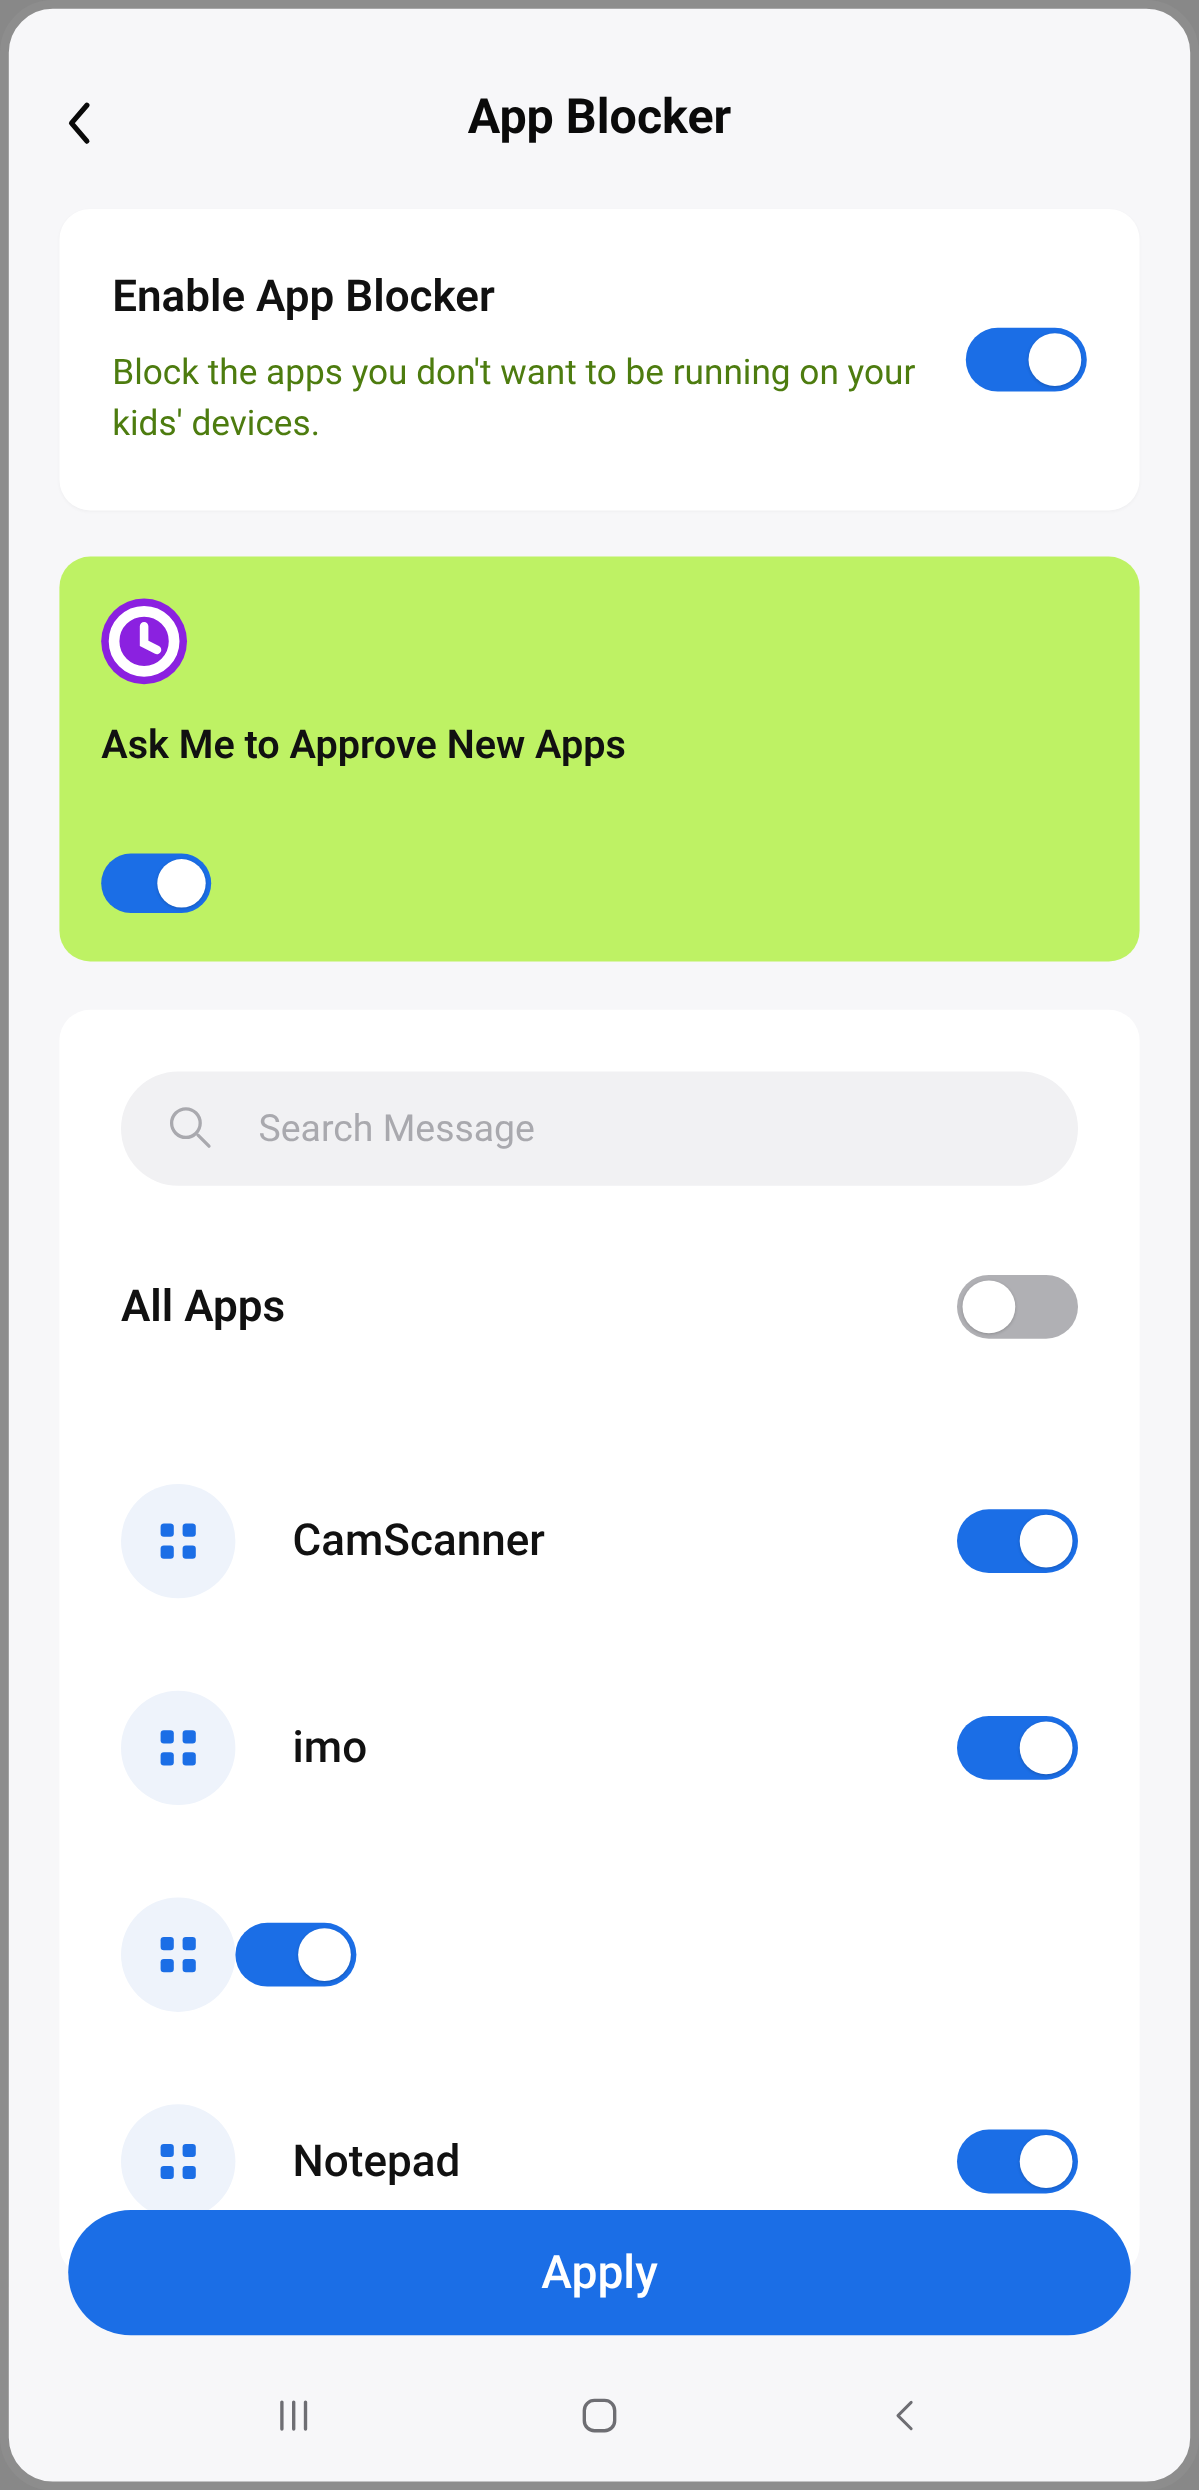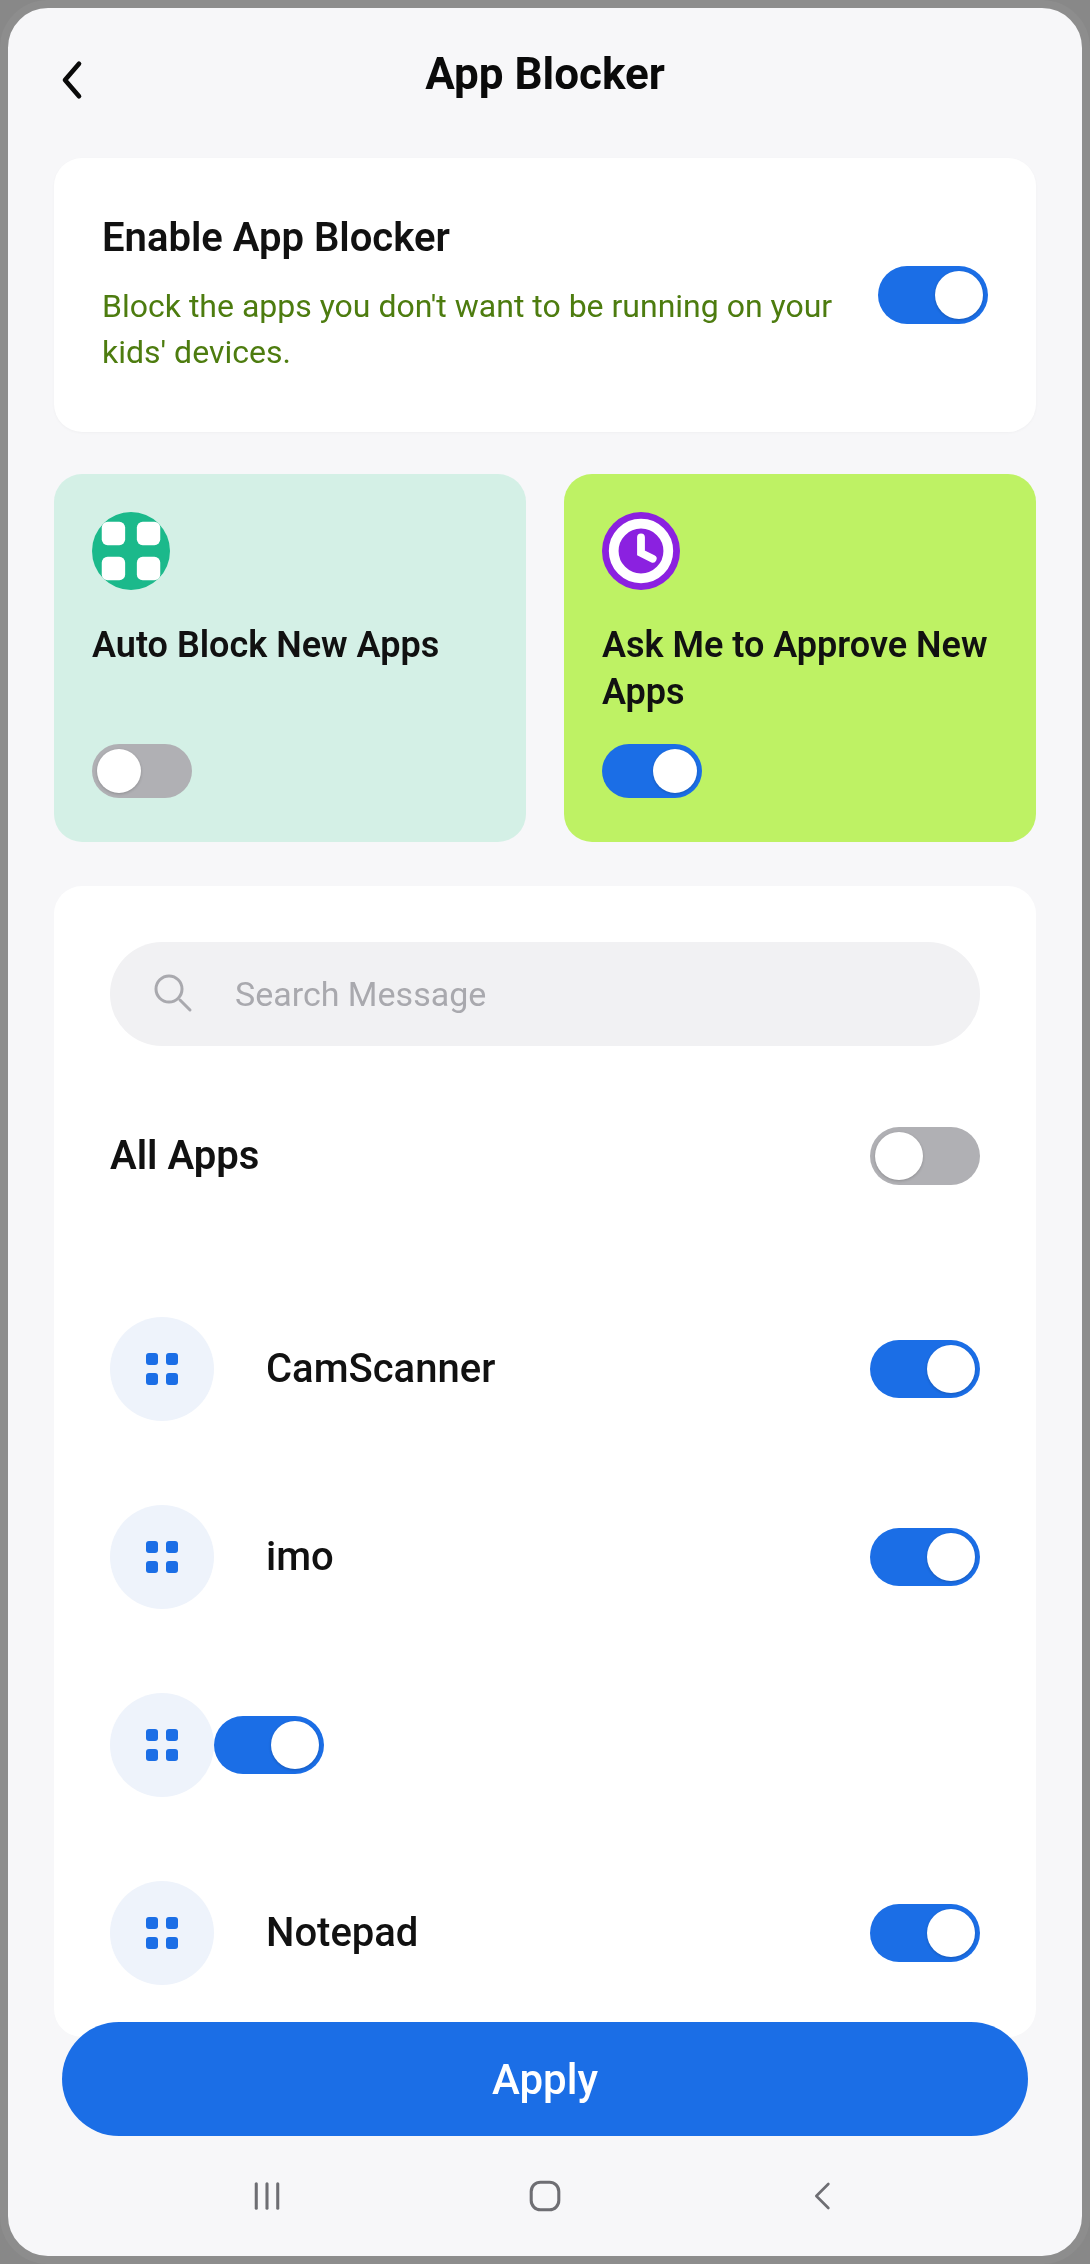--- a/index.html
+++ b/index.html
@@ -24,20 +24,21 @@
       border: 8px solid #8d8d8d;
       position: relative;
       overflow: hidden;
     }
 
     .header {
       display: flex;
       align-items: center;
       padding: 40px 40px 30px 40px;
       position: relative;
+      margin-top: 32px;
     }
 
     .back-btn {
       position: absolute;
       left: 40px;
       top: 48px;
       width: 48px;
       height: 48px;
       display: flex;
       align-items: center;
@@ -267,21 +268,21 @@
       font-weight: 500;
       color: #111;
       padding-left: 52px;
     }
 
     
     .apply-row {
       position: absolute;
       left: 0;
       right: 0;
-      bottom: 120px;
+      bottom: 133px;
       padding: 0 54px;
     }
 
     .apply-btn {
       width: 100%;
       height: 114px;
       background: #1b6ee6;
       border: none;
       border-radius: 60px;
       color: #fff;
@@ -333,34 +334,20 @@
       <div class="enable-text">
         <div class="enable-title">Enable App Blocker</div>
         <div class="enable-sub">Block the apps you don't want to be running on your kids' devices.</div>
       </div>
       <div class="toggle on">
         <div class="knob"></div>
       </div>
     </div>
 
     <div class="tiles-row">
-      <div class="tile tile-green">
-        <div class="tile-icon green">
-          <svg viewBox="0 0 40 40">
-            <rect x="5" y="5" width="12" height="12" rx="3" fill="#fff"></rect>
-            <rect x="23" y="5" width="12" height="12" rx="3" fill="#fff"></rect>
-            <rect x="5" y="23" width="12" height="12" rx="3" fill="#fff"></rect>
-            <rect x="23" y="23" width="12" height="12" rx="3" fill="#fff"></rect>
-          </svg>
-        </div>
-        <div class="tile-title">Auto Block New Apps</div>
-        <div class="toggle small off">
-          <div class="knob"></div>
-        </div>
-      </div>
 
       <div class="tile tile-purple">
         <div class="tile-icon purple">
           <svg viewBox="0 0 40 40">
             <circle cx="20" cy="20" r="14" fill="none" stroke="#fff" stroke-width="5"></circle>
             <polyline points="20,13 20,21 26,24" fill="none" stroke="#fff" stroke-width="4" stroke-linecap="round"></polyline>
           </svg>
         </div>
         <div class="tile-title">Ask Me to Approve New Apps</div>
         <div class="toggle small on">

